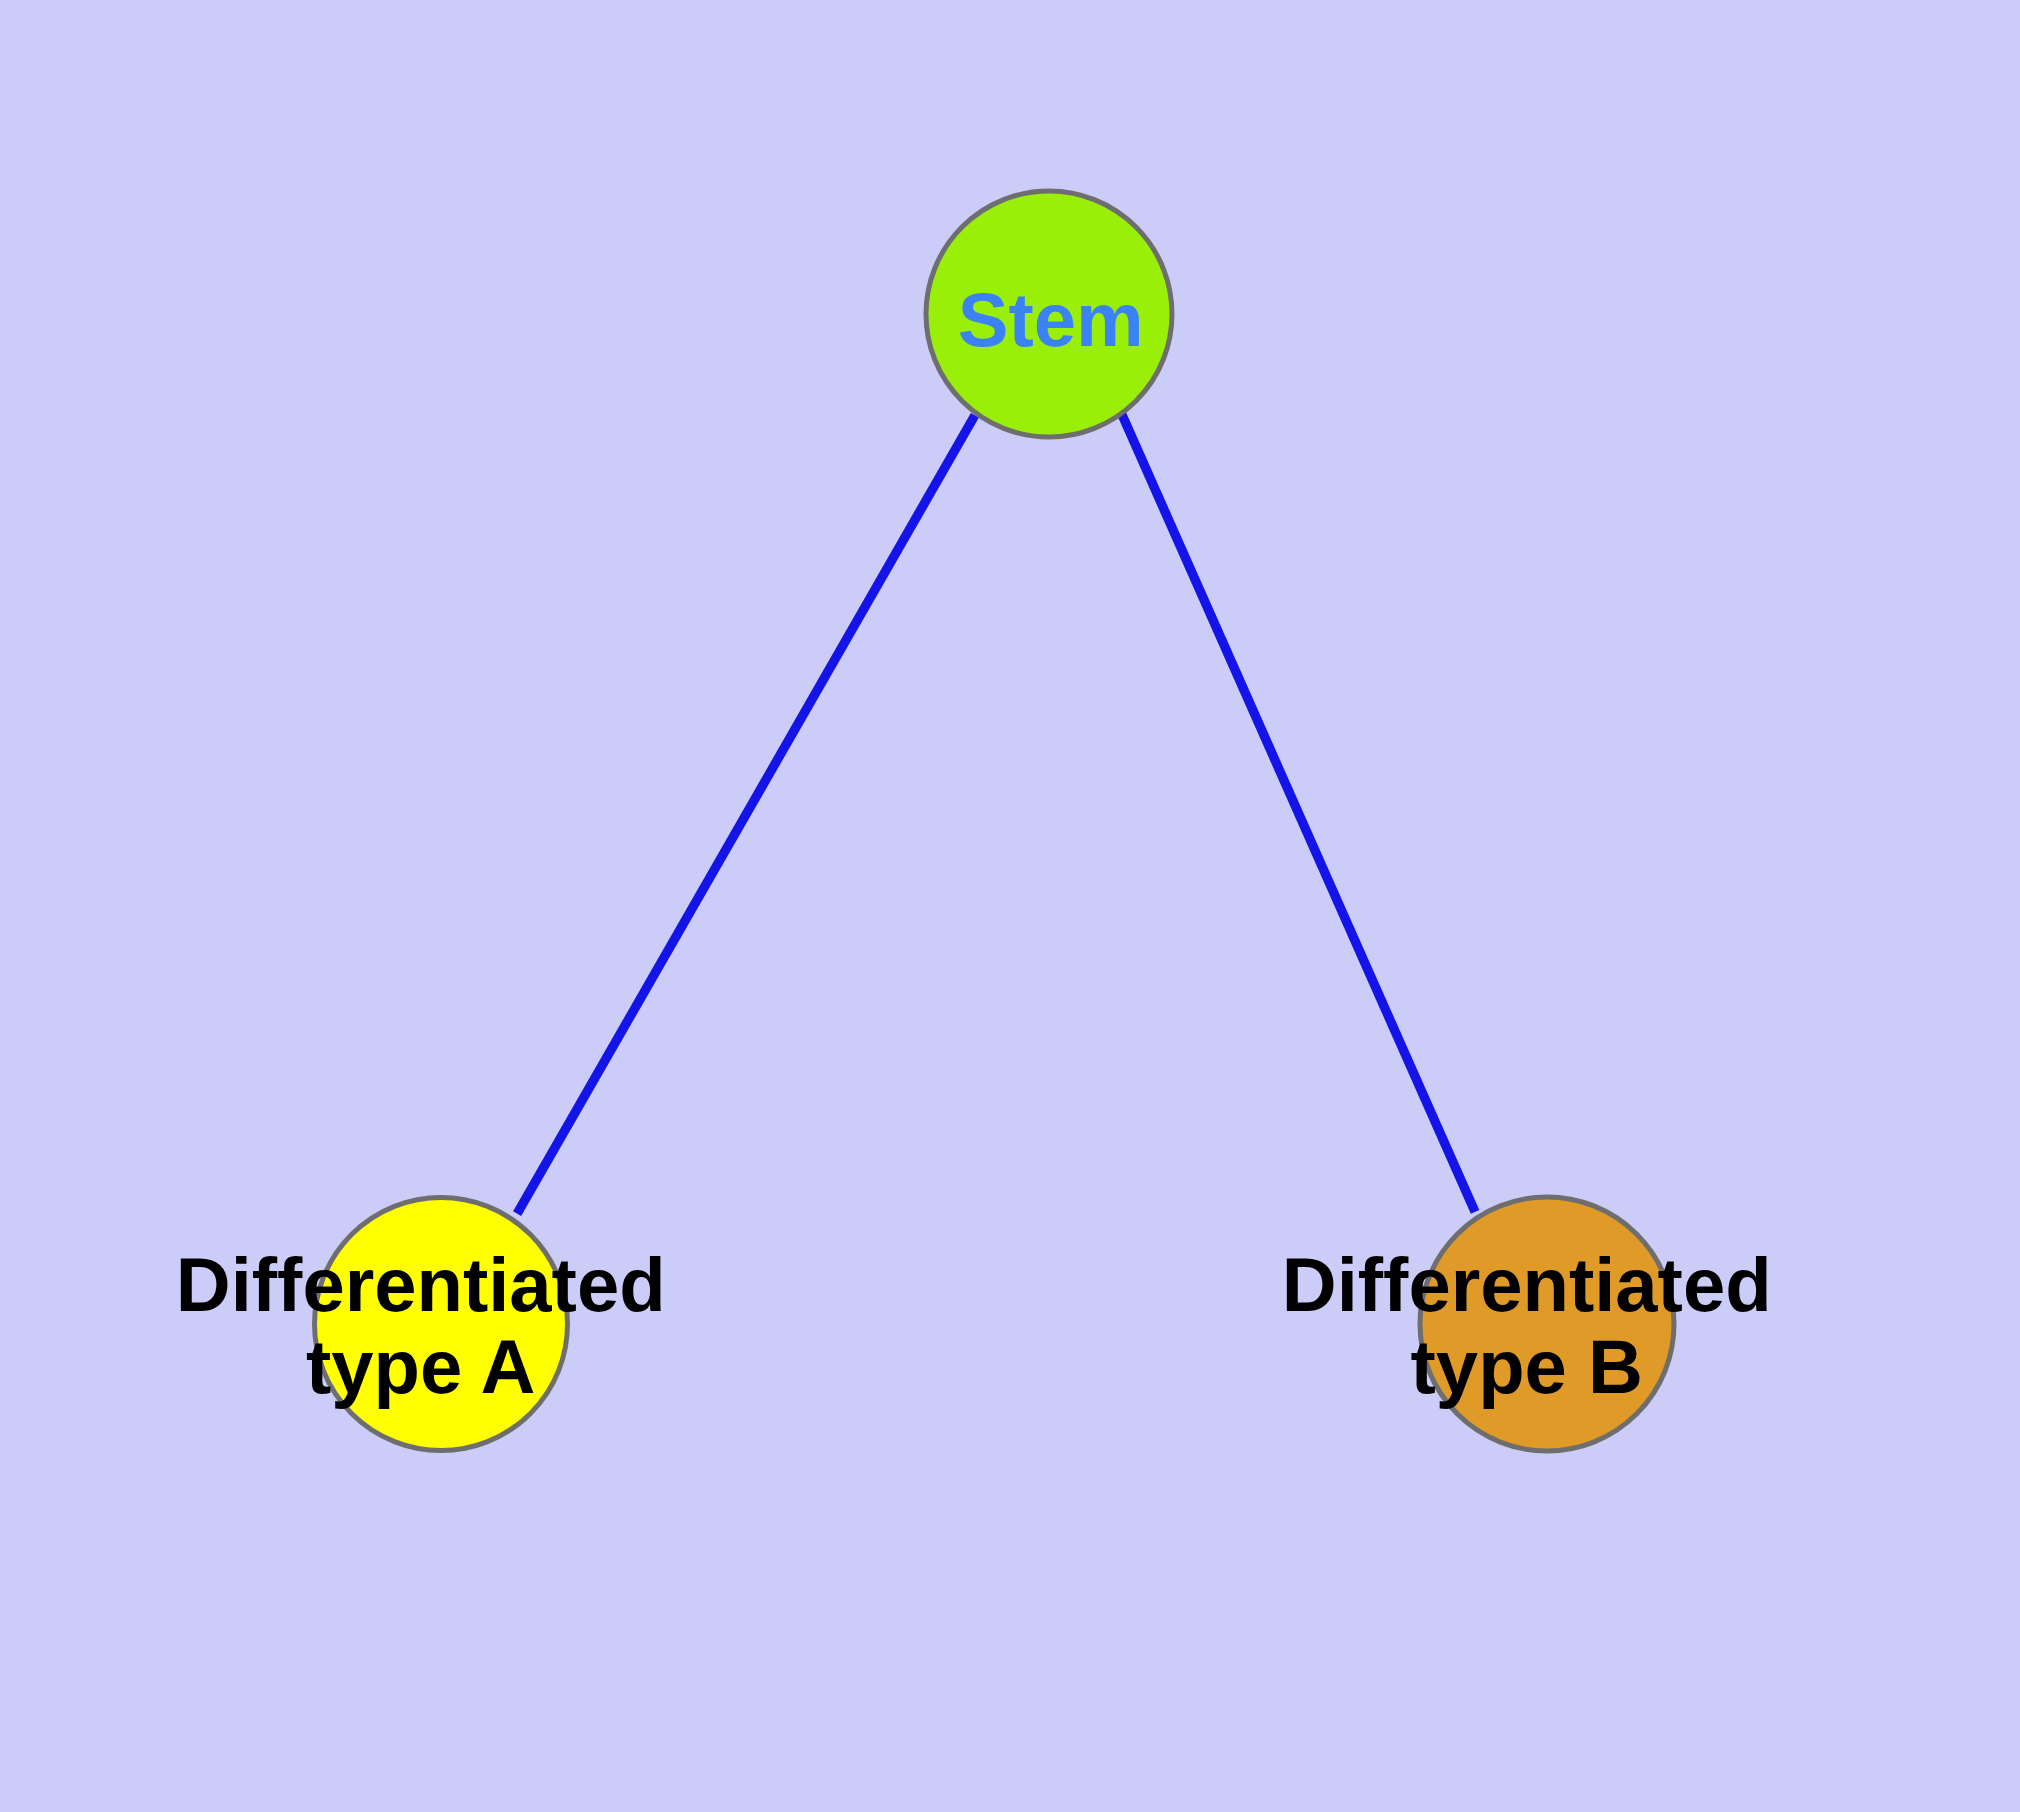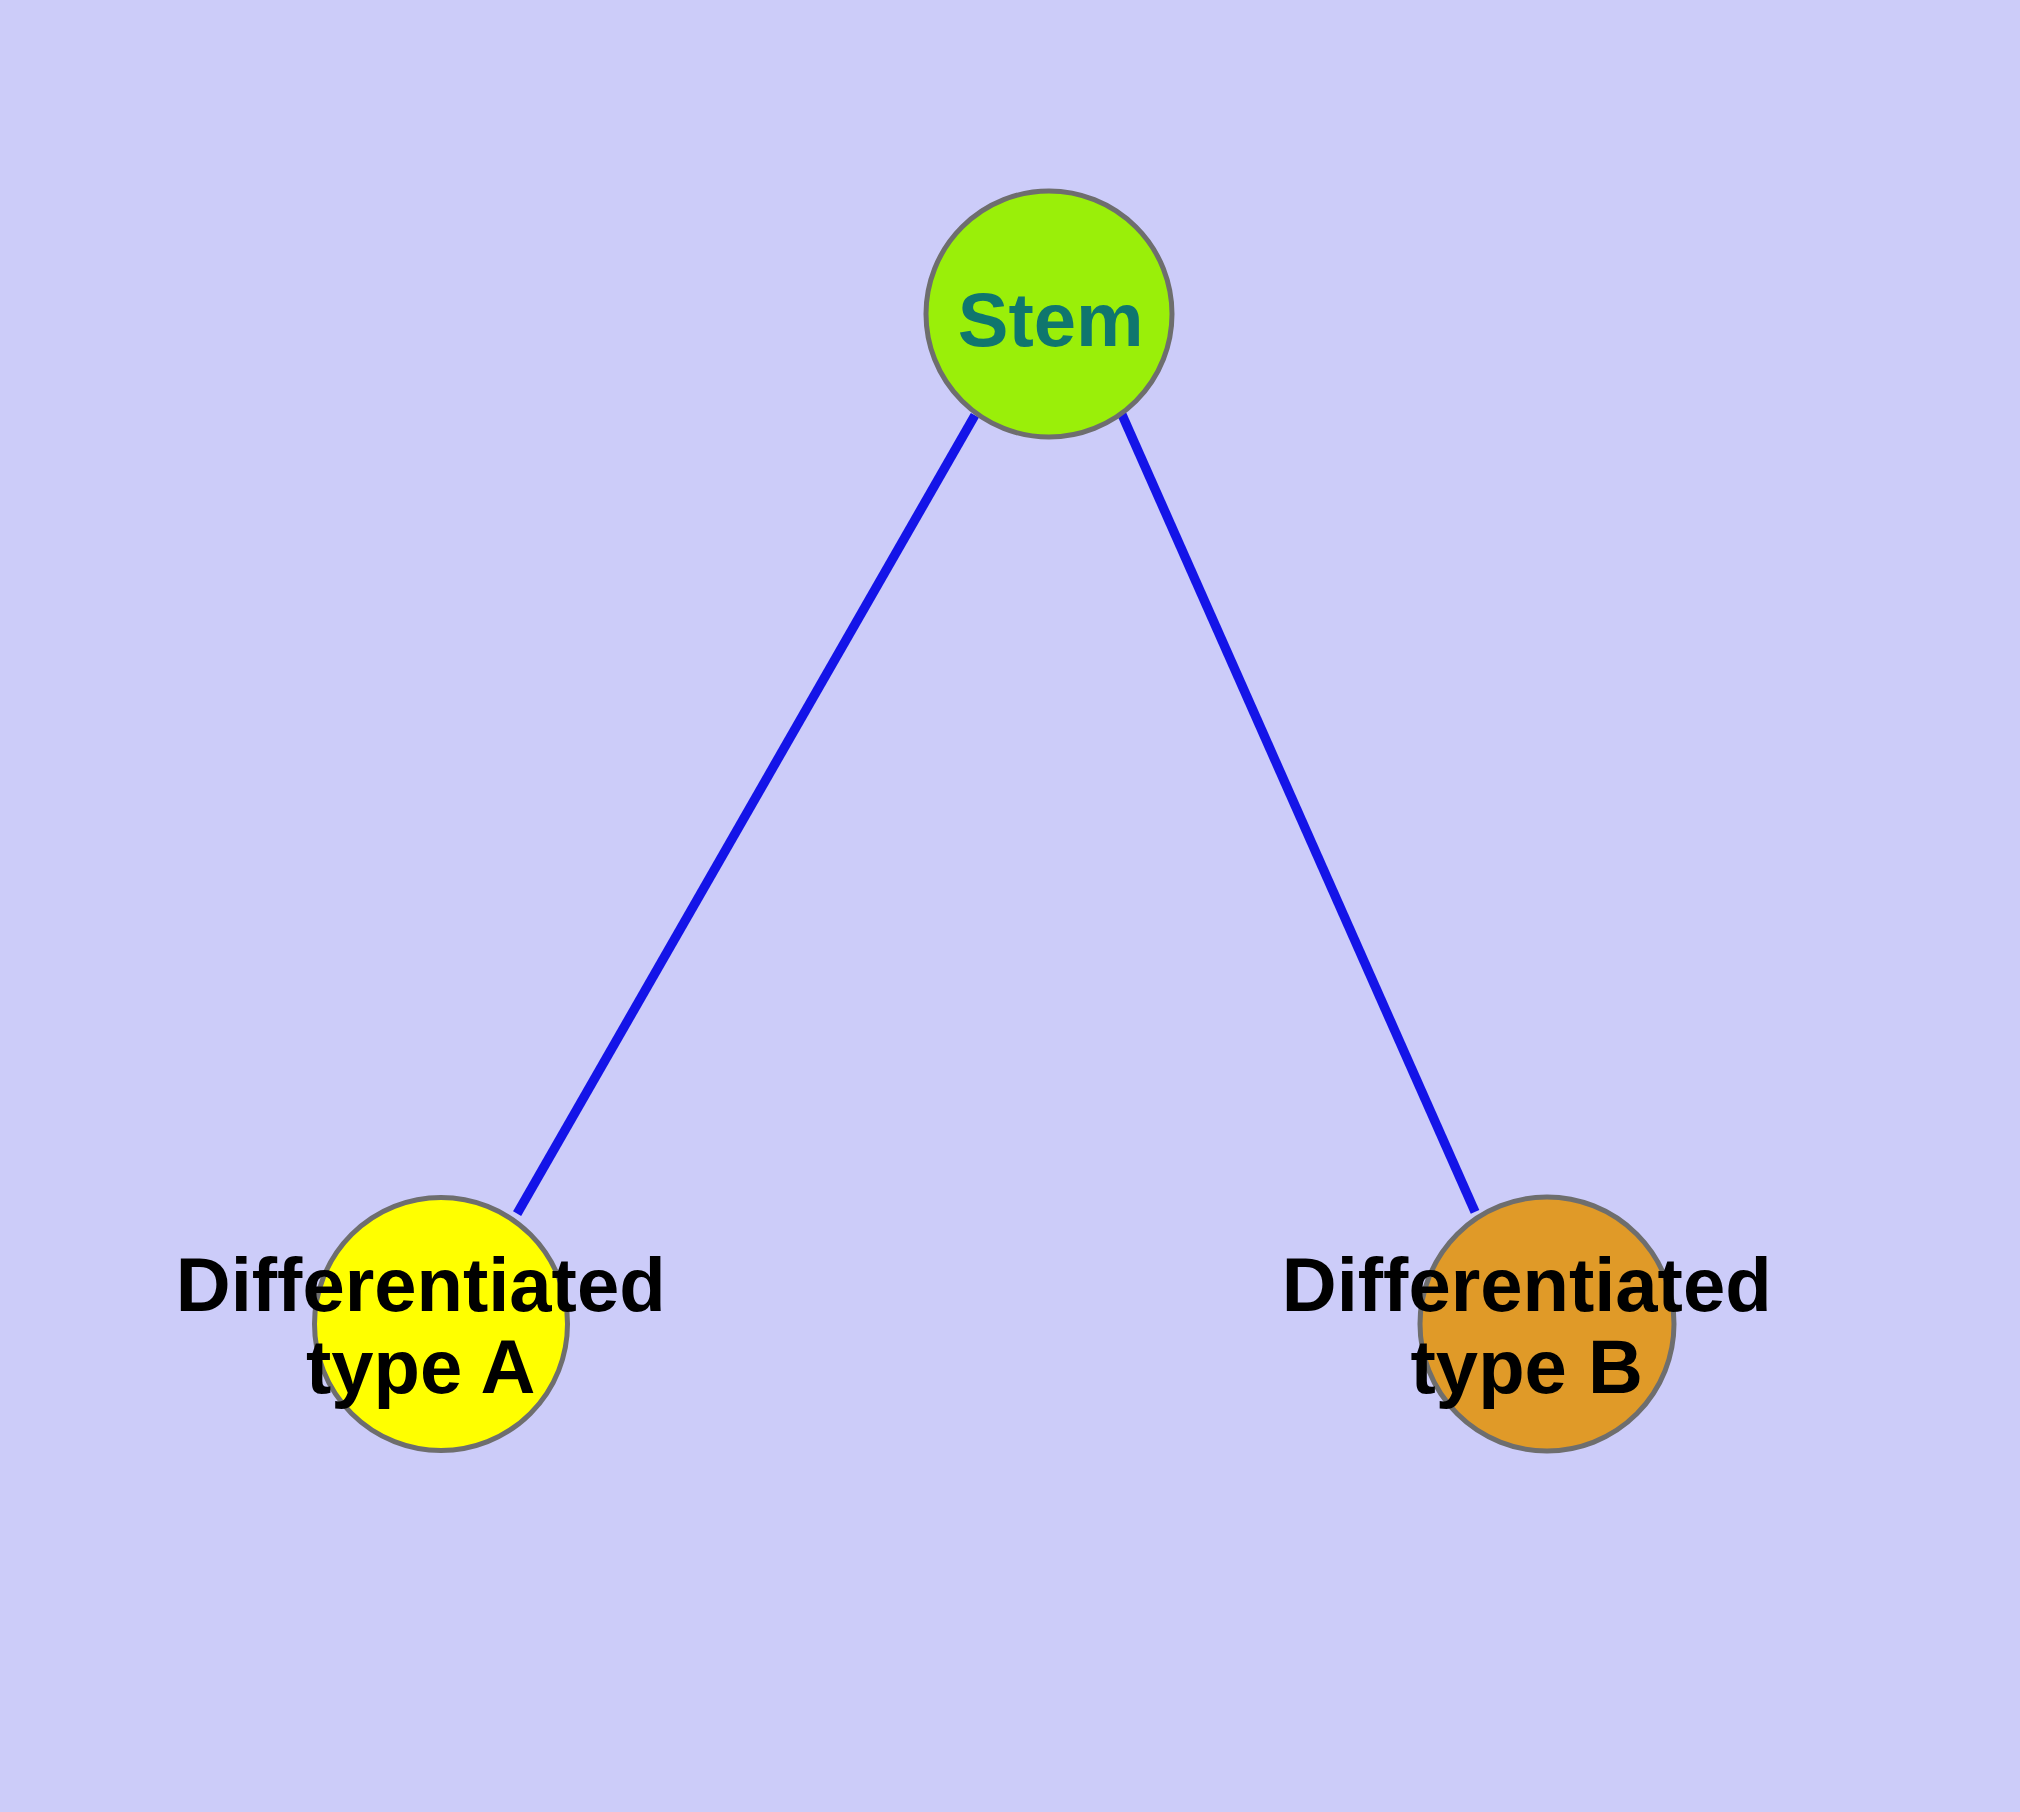--- a/index.html
+++ b/index.html
@@ -68,21 +68,21 @@
   <svg id="graph-svg" viewBox="0 0 2384 2138" preserveAspectRatio="none">
     <g id="edges">
         <line x1="1150" y1="490" x2="610" y2="1432" stroke="#1414e8" stroke-width="11" stroke-linecap="butt"></line>
         <line x1="1323" y1="488" x2="1740" y2="1430" stroke="#1414e8" stroke-width="11" stroke-linecap="butt"></line>
       </g>
   </svg>
 
   <div id="nodes-layer">
       <div class="node-group" style="left: 1049px; top: 314px; width: 251px; height: 251px;">
         <div class="node-circle" style="width: 251px; height: 251px; background: rgb(154, 239, 9); border: 5.1px solid rgb(110, 110, 110);"></div>
-        <div class="node-label" style="font-size: 76px; color: #0f766e; transform: translate(calc(-50% + 1.7px), calc(-50% + 5.1px));">Stem</div>
+        <div class="node-label" style="font-size: 76px; color: #3b82f6; transform: translate(calc(-50% + 1.7px), calc(-50% + 5.1px));">Stem</div>
       </div>
       <div class="node-group" style="left: 441px; top: 1324px; width: 258px; height: 258px;">
         <div class="node-circle" style="width: 258px; height: 258px; background: rgb(255, 255, 0); border: 5.1px solid rgb(110, 110, 110);"></div>
         <div class="node-label" style="font-size: 76px; color: rgb(0, 0, 0); transform: translate(calc(-50% - 20.3px), calc(-50% + 1.7px));">Differentiated
 type A</div>
       </div>
       <div class="node-group" style="left: 1547px; top: 1324px; width: 259px; height: 259px;">
         <div class="node-circle" style="width: 259px; height: 259px; background: rgb(224, 154, 40); border: 5.1px solid rgb(110, 110, 110);"></div>
         <div class="node-label" style="font-size: 76px; color: rgb(0, 0, 0); transform: translate(calc(-50% - 20.3px), calc(-50% + 1.7px));">Differentiated
 type B</div>

